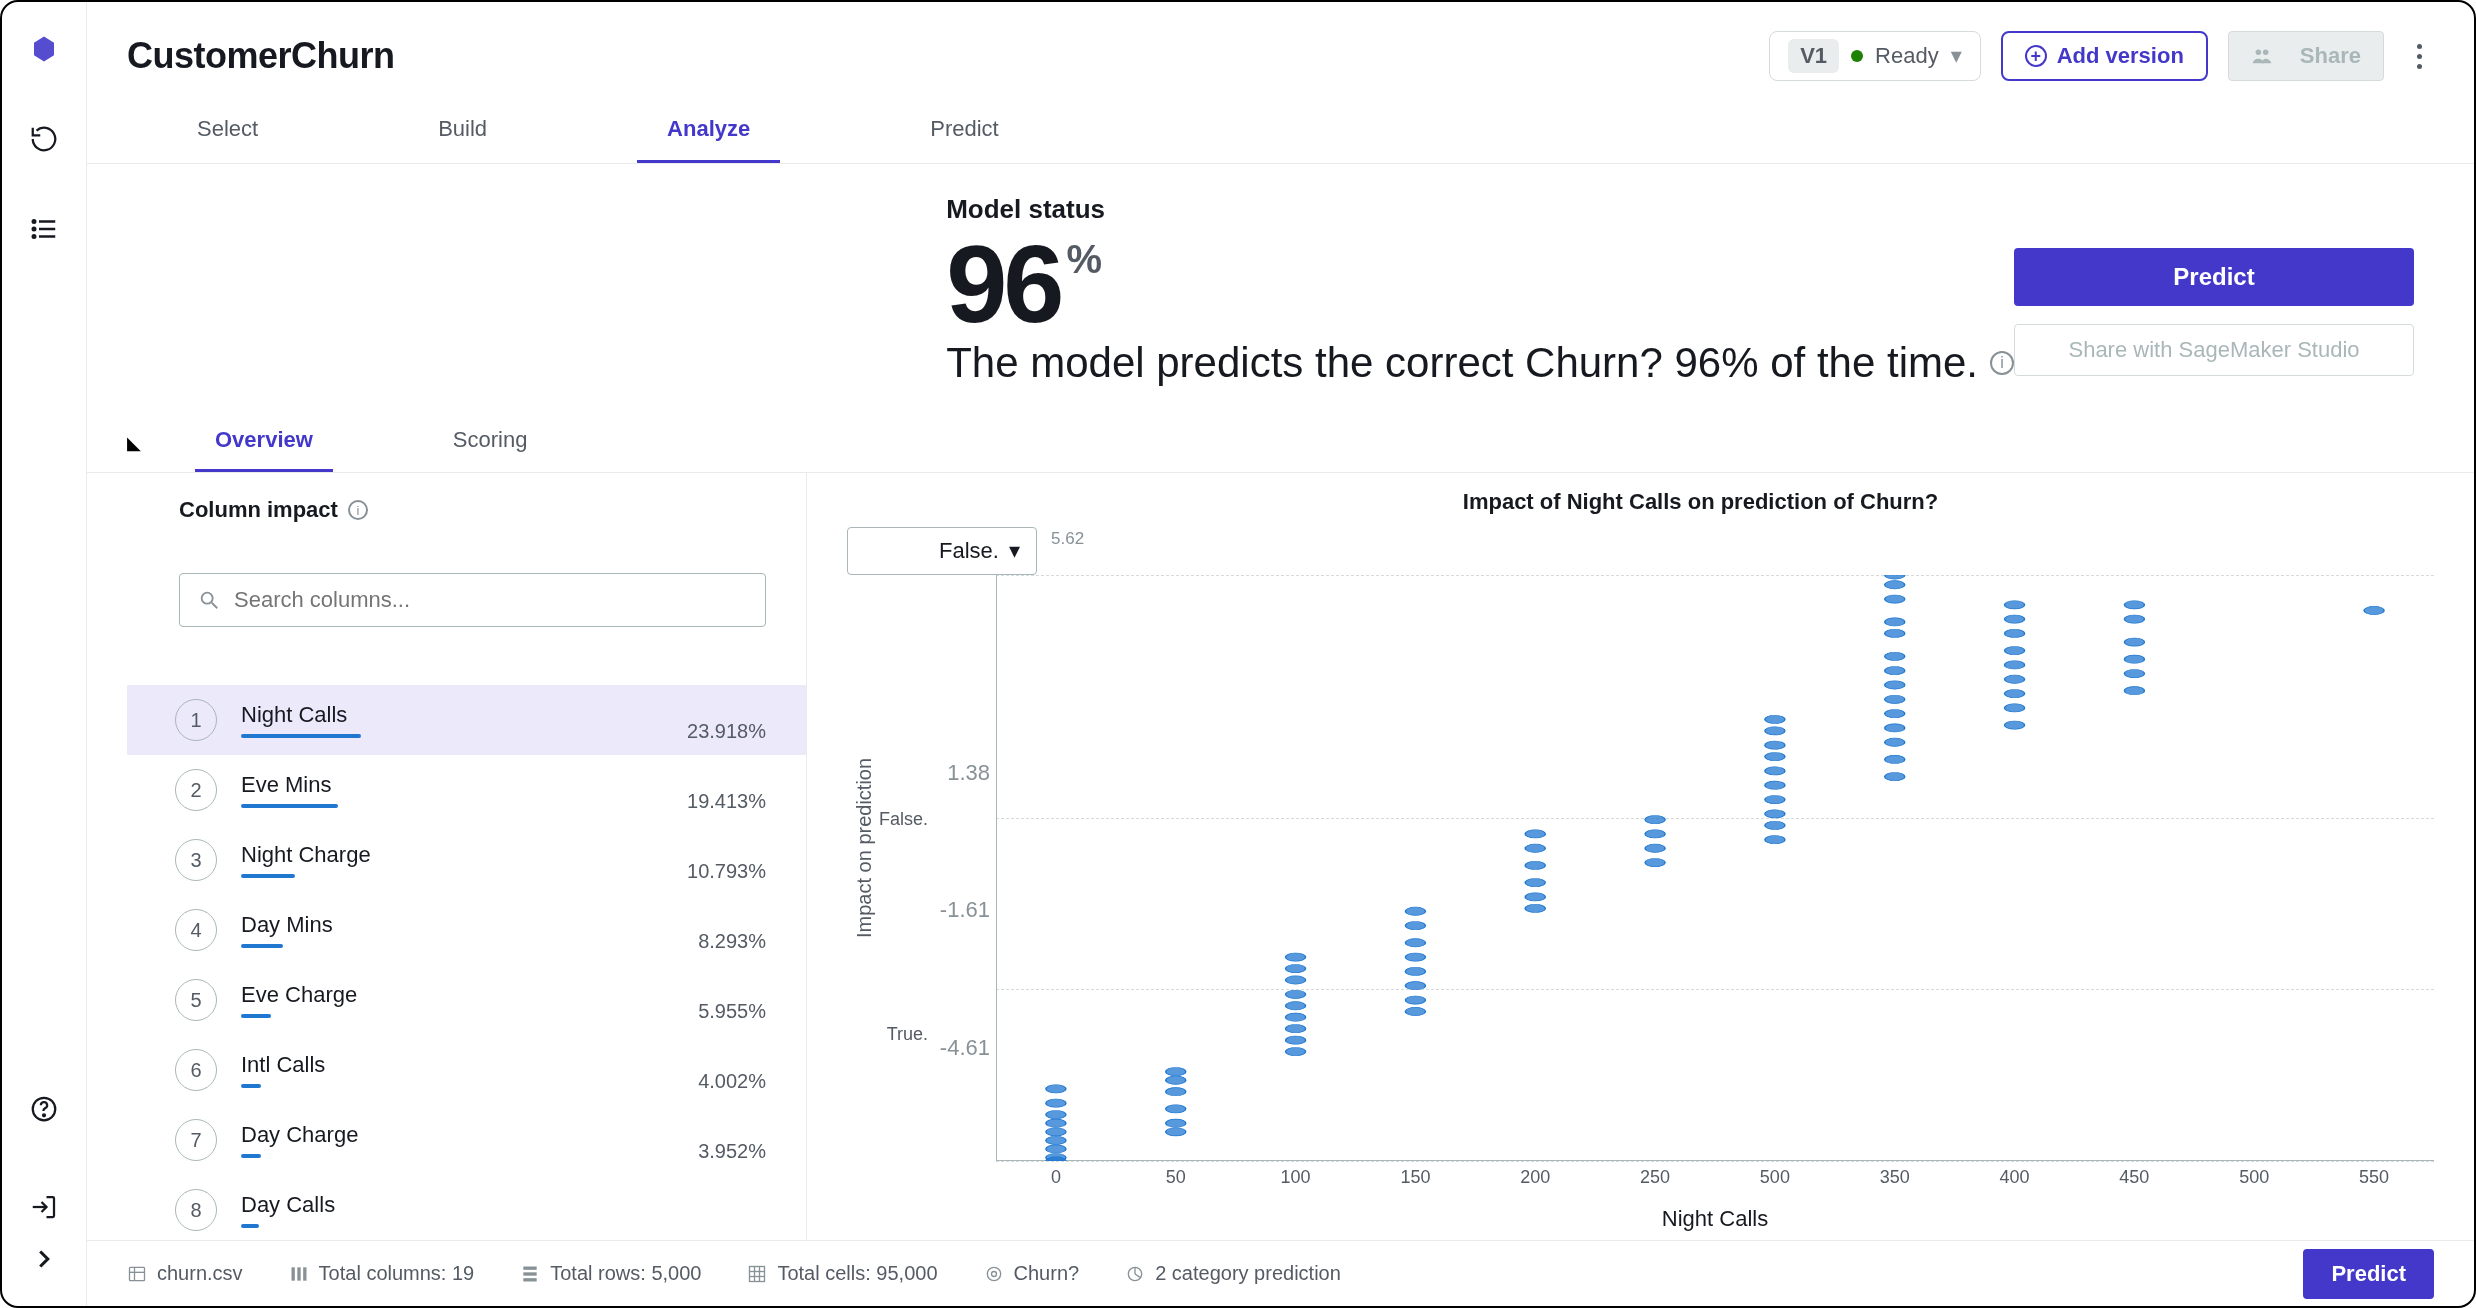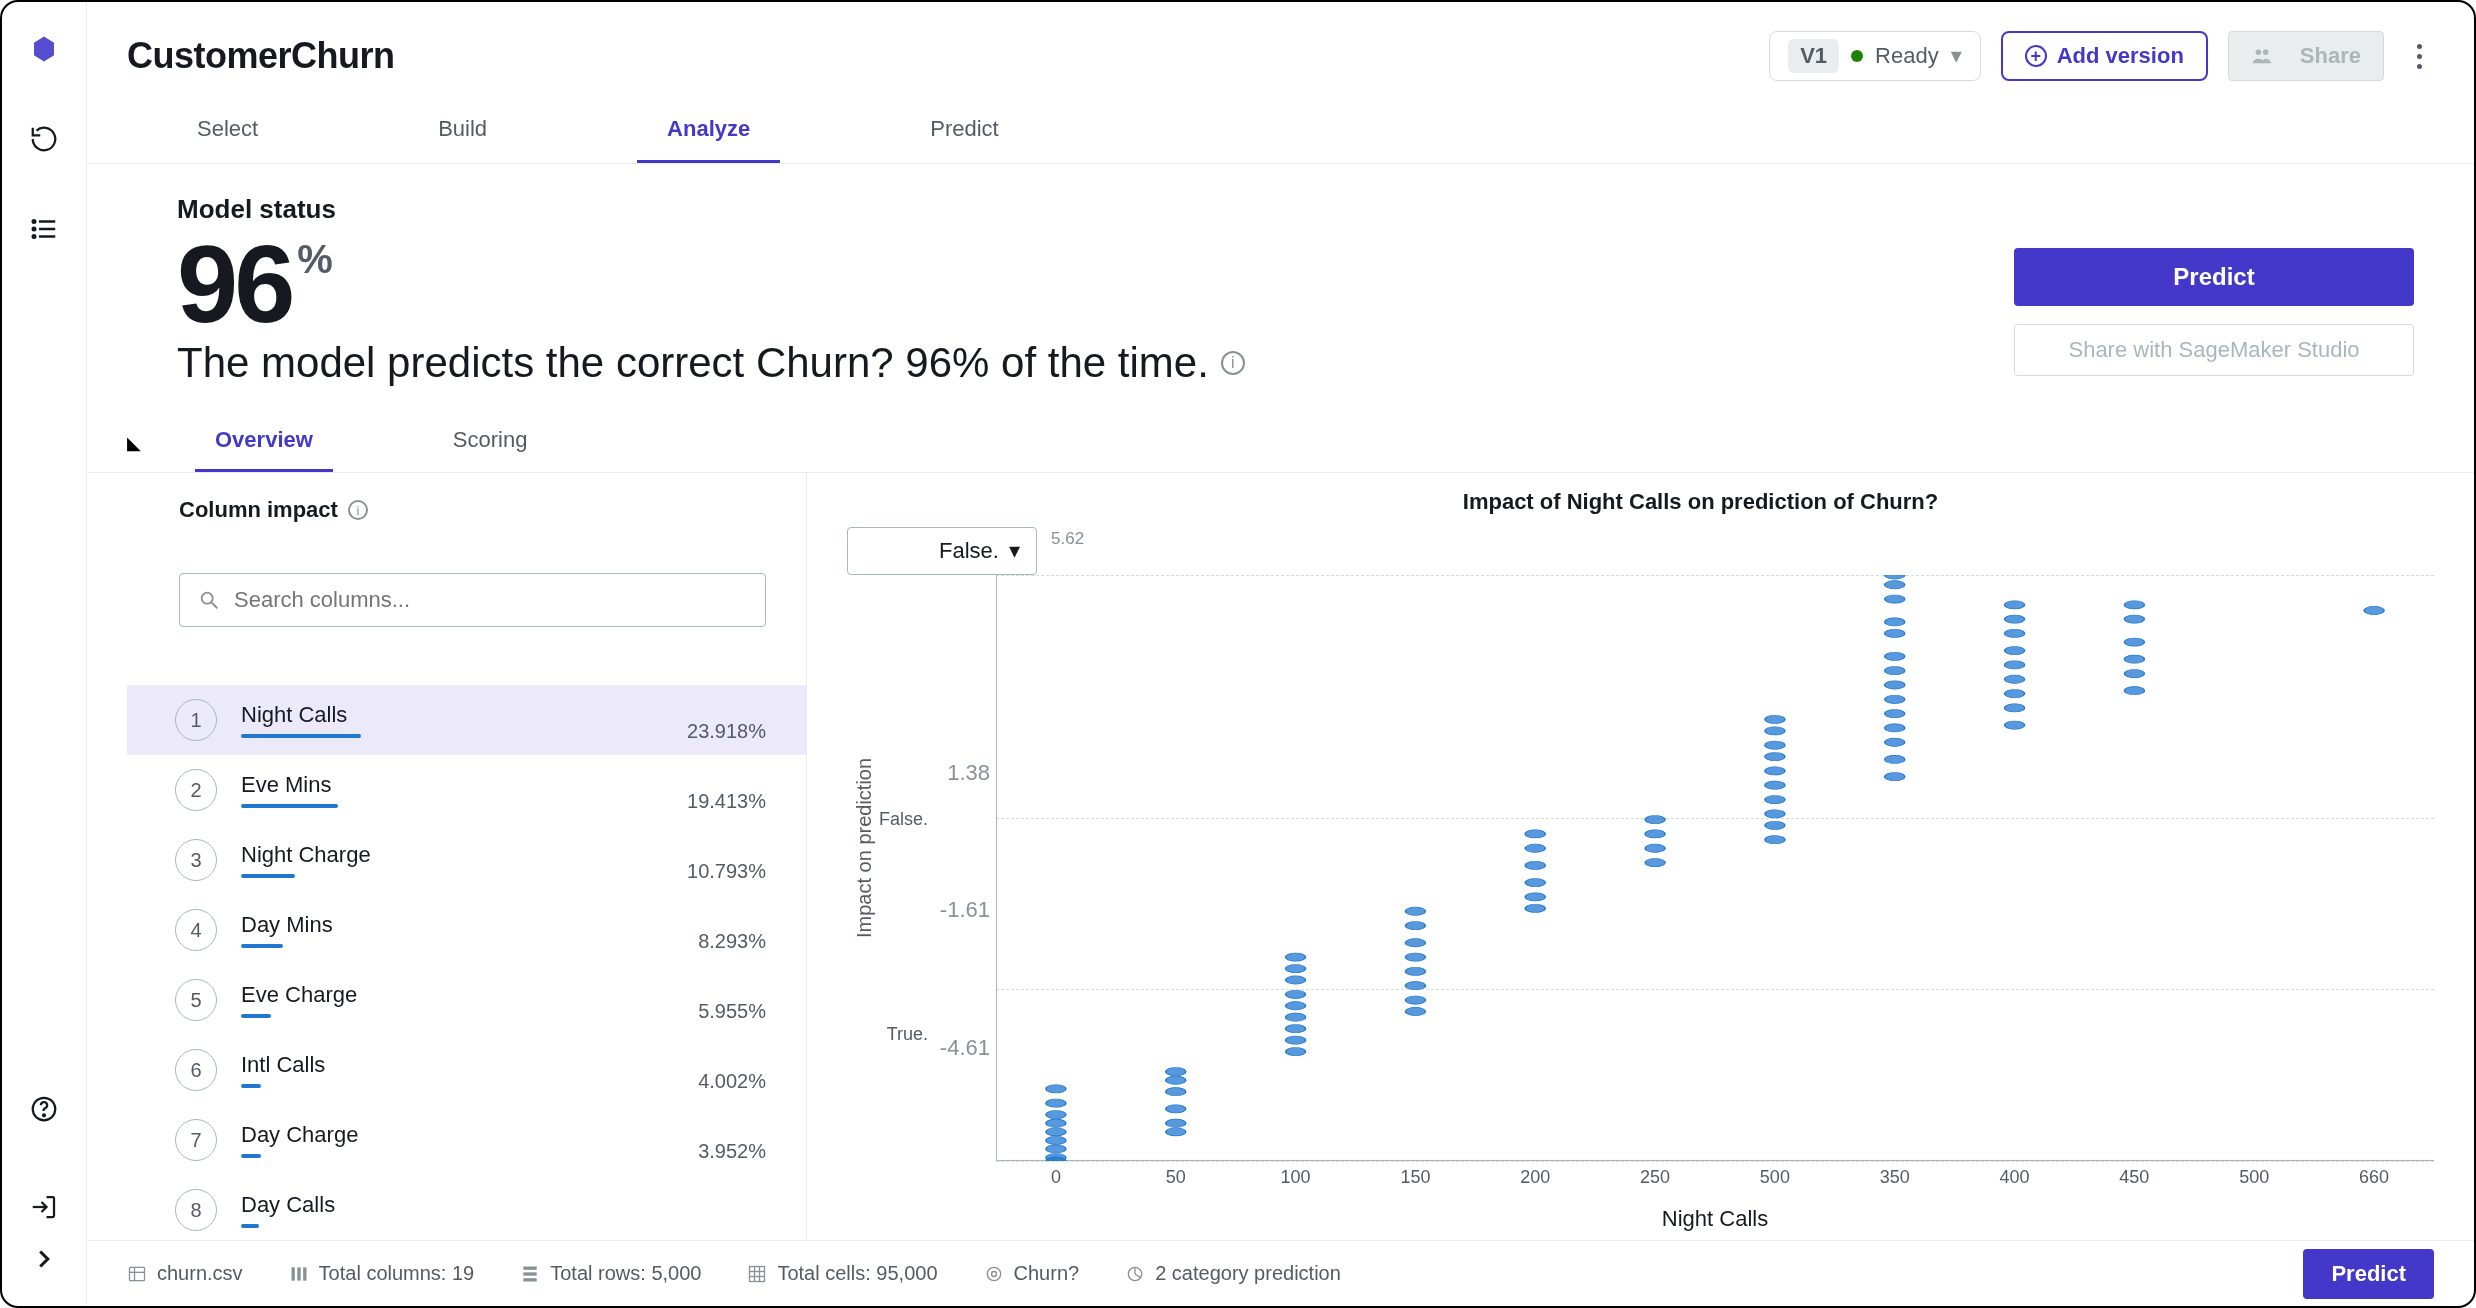--- a/index.html
+++ b/index.html
@@ -47,21 +47,21 @@
   .kebab span{ width:5px;height:5px;border-radius:50%;background:#545b64;}
 
   .tabs {
     display: flex; gap: 120px; padding: 0 80px; border-bottom: 1px solid #e9ebed; margin-top: 8px;
   }
   .tab { padding: 18px 30px 18px 30px; font-size: 22px; color: #545b64; cursor: pointer; font-weight: 400; }
   .tab.active { color: #4338ca; font-weight: 700; border-bottom: 3px solid #4338ca; }
 
   .content { flex:1; display:flex; flex-direction:column; padding: 30px 0 0 0; overflow:hidden; }
 
-  .status-row { display:flex; align-items:flex-start; justify-content:space-between; padding: 0 60px 0 90px; }
+  .status-row { display:flex; align-items:flex-start; justify-content:flex-end; padding: 0 60px 0 90px; }
   .status-block { display:flex; flex-direction:column; }
   .status-label { font-size: 26px; font-weight: 700; color:#16191f; margin-bottom: 4px;}
   .pct-row { display:flex; align-items:flex-start; }
   .pct-big { font-size: 110px; font-weight: 700; line-height: 1; letter-spacing:-4px;}
   .pct-sym { font-size: 40px; font-weight: 600; color:#545b64; margin-left:6px; margin-top:8px;}
   .status-sentence { font-size: 42px; color:#16191f; margin-top: 0px; display:flex; align-items:center; gap:12px;}
   .info-icon-lg { width:24px;height:24px;border:2px solid #879196;border-radius:50%;display:inline-flex;align-items:center;justify-content:center;font-size:16px;color:#879196;}
   .action-col { display:flex; flex-direction:column; gap:18px; padding-top: 54px;}
   .btn-primary { background:#4338ca; color:#fff; border:none; border-radius:4px; font-size:24px; font-weight:700; width:400px; height:58px; cursor:pointer;}
   .btn-secondary { background:#fff; color:#aab7b8; border:1px solid #d5dbdb; border-radius:4px; font-size:22px; width:400px; height:52px; cursor:not-allowed;}
@@ -455,21 +455,21 @@
                   <div class="xt">50</div>
                   <div class="xt">100</div>
                   <div class="xt">150</div>
                   <div class="xt">200</div>
                   <div class="xt">250</div>
                   <div class="xt">500</div>
                   <div class="xt">350</div>
                   <div class="xt">400</div>
                   <div class="xt">450</div>
                   <div class="xt">500</div>
-                  <div class="xt">660</div>
+                  <div class="xt">550</div>
                 </div>
                <div class="x-label" style="padding-left:0;">Night Calls</div>
              </div>
           </div>
         </div>
       </div>
 
       <div class="footer">
         <div class="fitem">
           <svg viewBox="0 0 24 24" fill="none" stroke="#879196" stroke-width="1.6">

